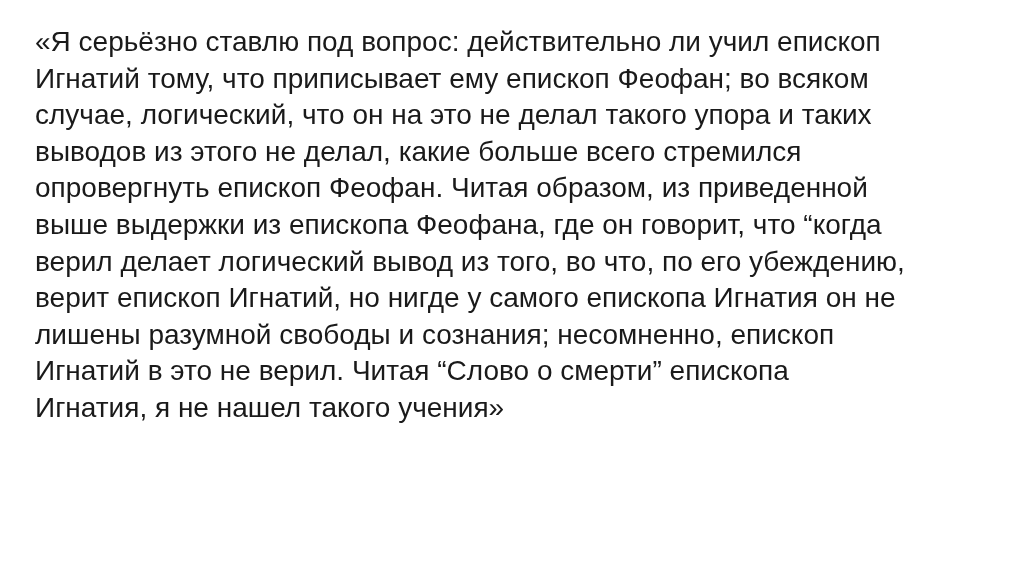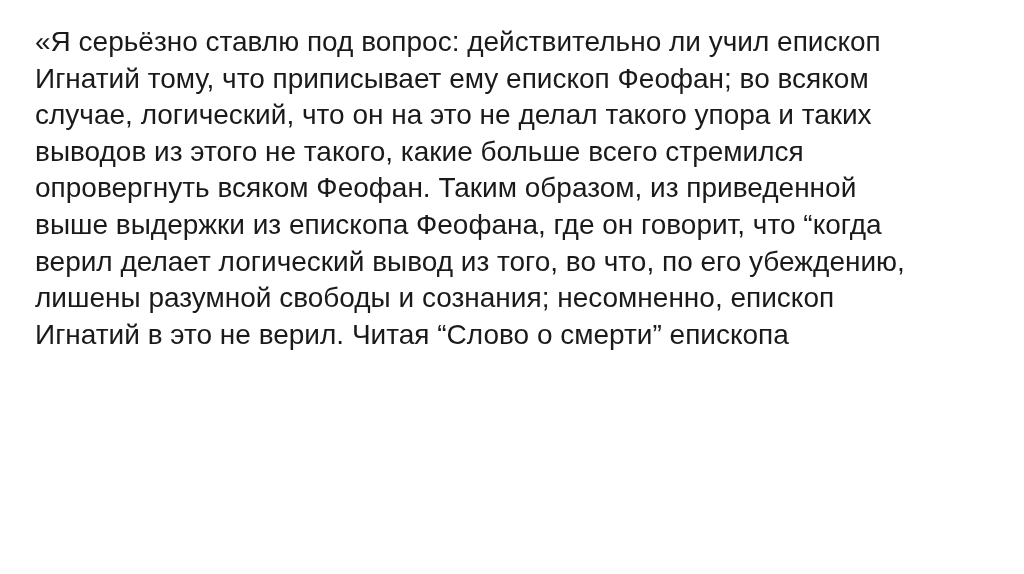--- a/index.html
+++ b/index.html
@@ -34,20 +34,22 @@
   }
 </style>
 </head>
 <body>
 
 <div class="slide">
   <div class="quote">
       <div class="line">«Я серьёзно ставлю под вопрос: действительно ли учил епископ</div>
       <div class="line">Игнатий тому, что приписывает ему епископ Феофан; во всяком</div>
       <div class="line">случае, логический, что он на это не делал такого упора и таких</div>
-      <div class="line">выводов из этого не такого, какие больше всего стремился</div>
-      <div class="line">опровергнуть всяком Феофан. Таким образом, из приведенной</div>
+      <div class="line">выводов из этого не делал, какие больше всего стремился</div>
+      <div class="line">опровергнуть епископ Феофан. Читая образом, из приведенной</div>
       <div class="line">выше выдержки из епископа Феофана, где он говорит, что “когда</div>
       <div class="line">верил делает логический вывод из того, во что, по его убеждению,</div>
+      <div class="line">верит епископ Игнатий, но нигде у самого епископа Игнатия он не</div>
       <div class="line">лишены разумной свободы и сознания; несомненно, епископ</div>
       <div class="line">Игнатий в это не верил. Читая “Слово о смерти” епископа</div>
+      <div class="line">Игнатия, я не нашел такого учения»</div>
     </div>
 </div>
 
 </body></html>

